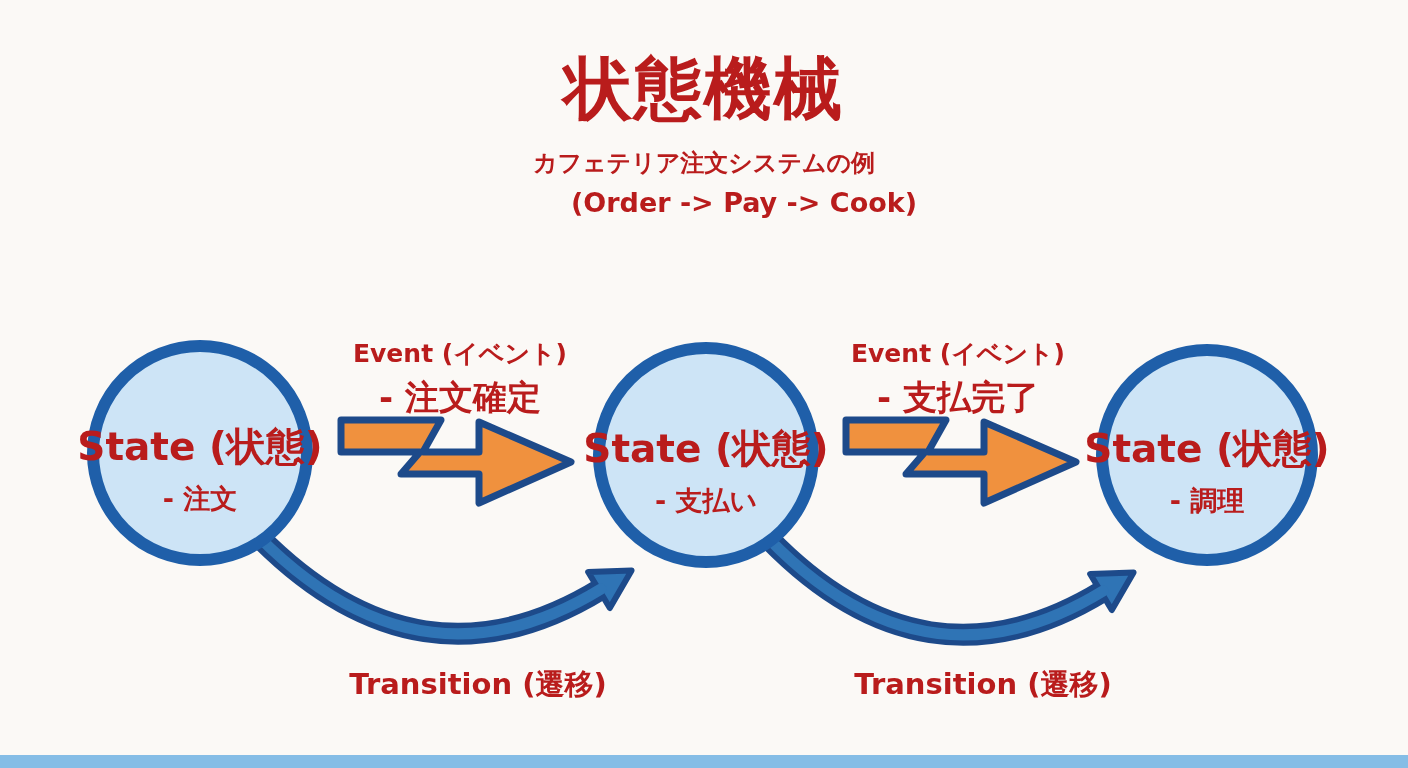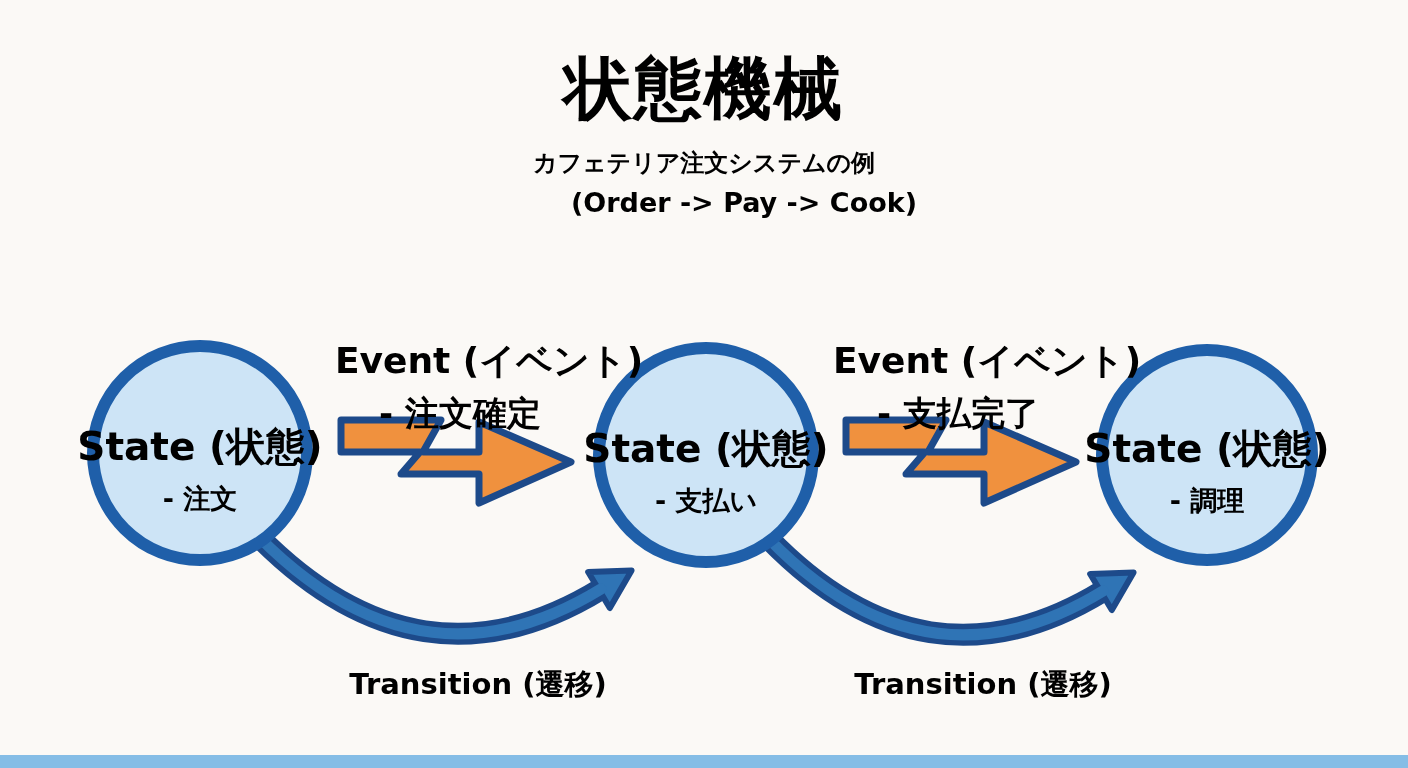--- a/index.html
+++ b/index.html
@@ -13,21 +13,21 @@
     height: 768px;
     background: #fbf9f6;
     overflow: hidden;
   }
   .gfx-layer {
     position: absolute;
     inset: 0;
   }
   .txt {
     position: absolute;
-    color: #000000;
+    color: #b91c1c;
     text-align: center;
     white-space: nowrap;
   }
   .title {
     top: 44px; left: 0; width: 100%;
     font-size: 68px;
     font-weight: 800;
     letter-spacing: 2px;
   }
   .subtitle {
@@ -41,21 +41,21 @@
     font-weight: 700;
     padding-left: 40px;
   }
   .state-block { width: 250px; }
   .state-block .l1 { font-size: 39px; font-weight: 700; }
   .state-block .l2 { font-size: 27px; font-weight: 700; margin-top: 7px; text-align: center; }
   .state-1 { left: 75px;  top: 420px; }
   .state-2 { left: 581px; top: 422px; }
   .state-3 { left: 1082px; top: 422px; }
   .event-block { width: 250px; }
-  .event-block .l1 { font-size: 36px; font-weight: 700; }
+  .event-block .l1 { font-size: 25px; font-weight: 700; }
   .event-block .l2 { font-size: 34px; font-weight: 700; margin-top: 5px; }
   .event-1 { left: 335px; top: 337px; }
   .event-2 { left: 833px; top: 337px; }
   .transition-label { width: 260px; font-size: 29px; font-weight: 700; margin-left: 6px; }
   .transition-1 { left: 342px; top: 665px; }
   .transition-2 { left: 847px; top: 665px; }
   .bottom-bar {
     position: absolute;
     left: 0; right: 0; bottom: 0;
     height: 13px;

